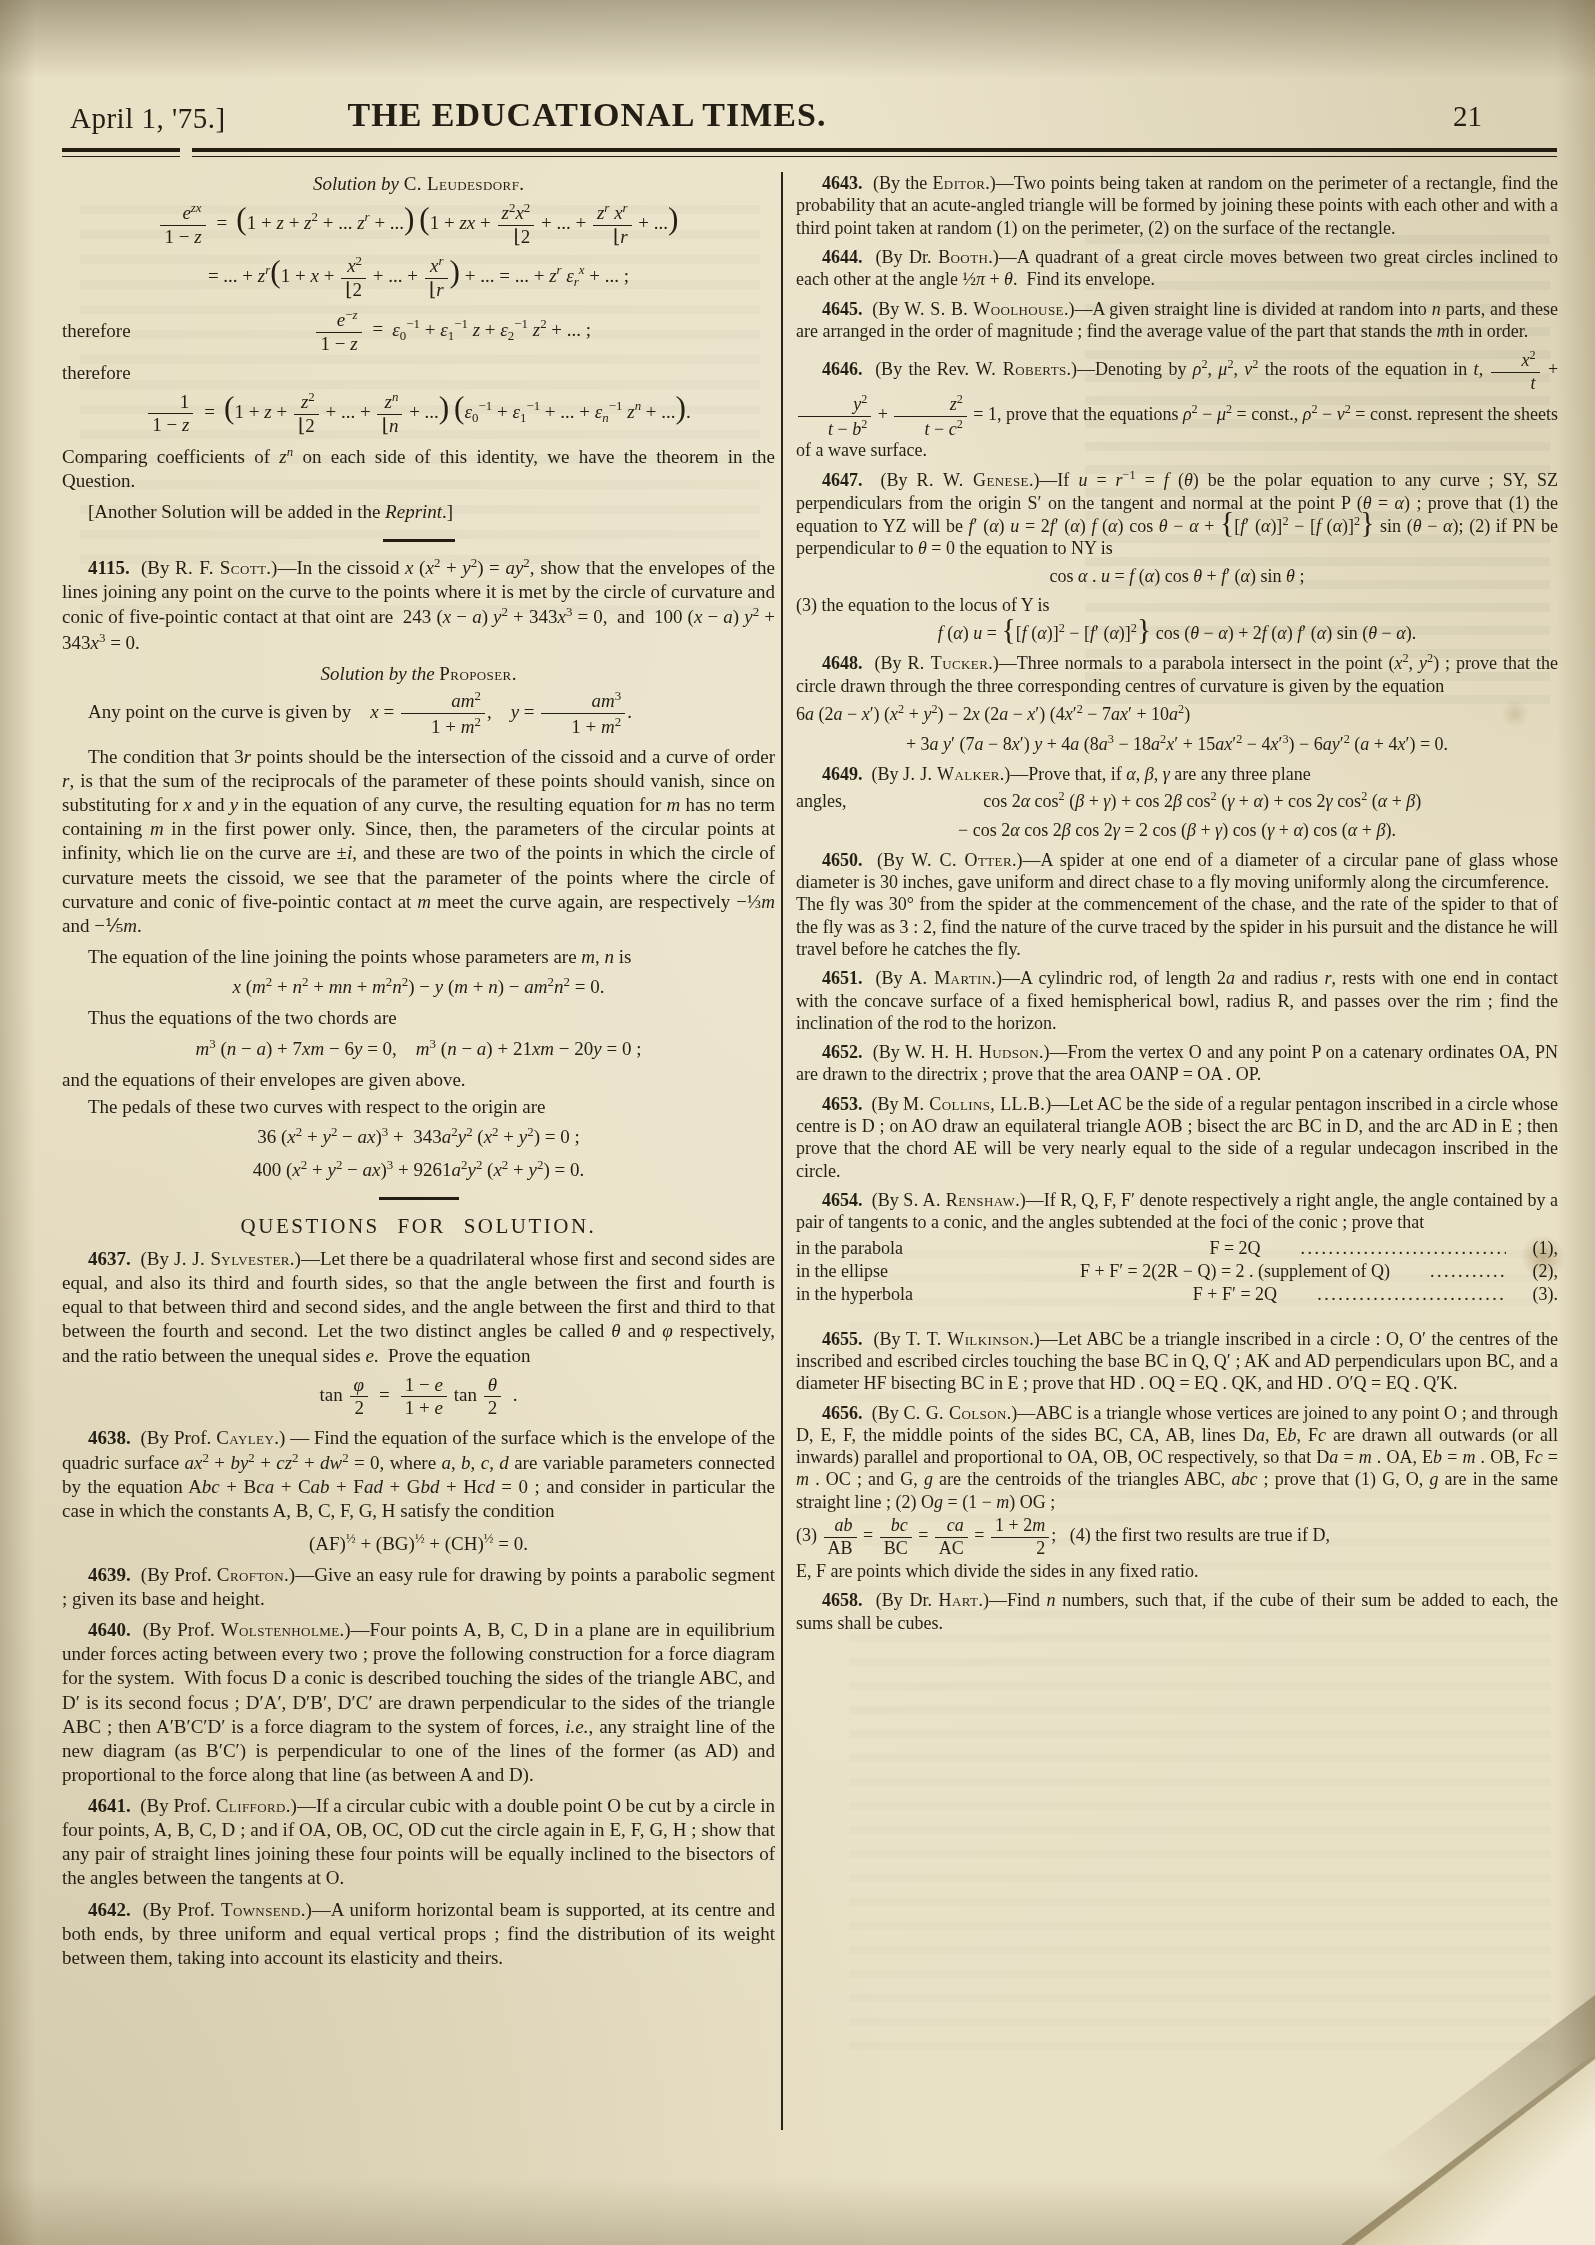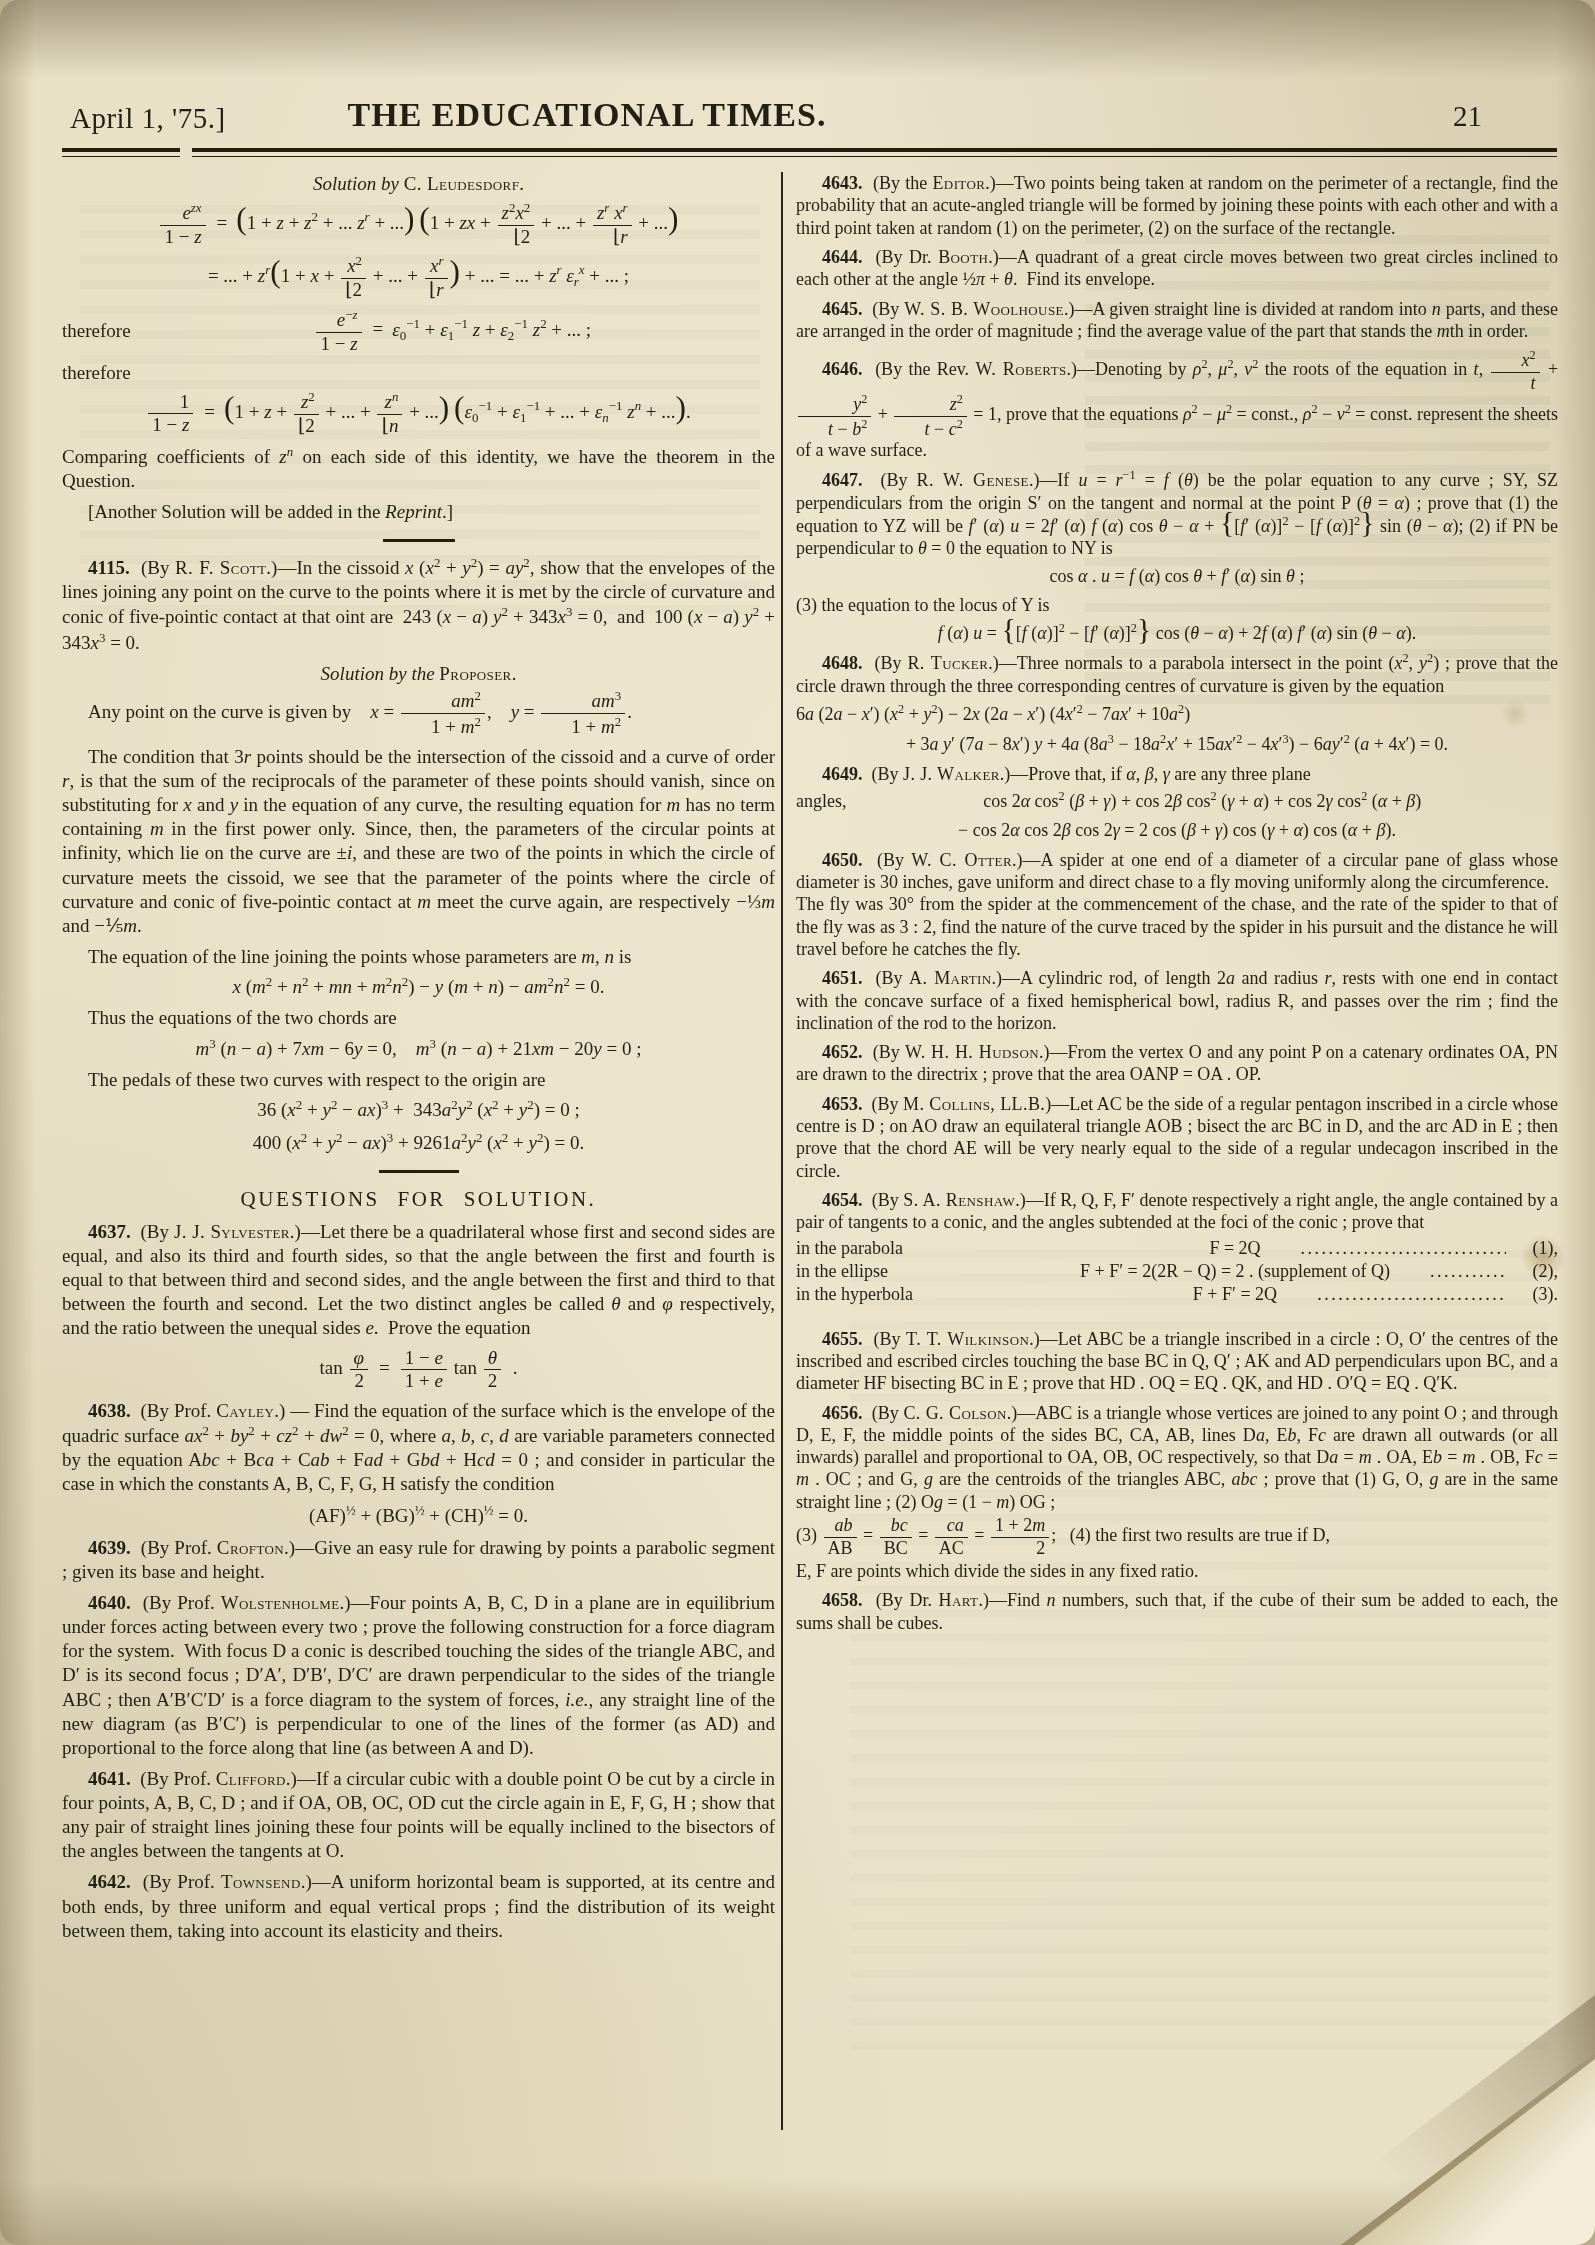--- a/index.html
+++ b/index.html
@@ -7,21 +7,20 @@
     position:relative; width:1595px; height:2245px; overflow:hidden;
     font-family:"Liberation Serif","DejaVu Serif",serif;
     color:#241f14;
     background:
       radial-gradient(ellipse at 50% 35%, rgba(255,255,255,.16), rgba(0,0,0,0) 65%),
       radial-gradient(ellipse at 0% 100%, rgba(110,90,50,.18), rgba(0,0,0,0) 40%),
       radial-gradient(ellipse at 100% 0%, rgba(110,90,50,.14), rgba(0,0,0,0) 35%),
       linear-gradient(90deg, rgba(95,78,40,.28) 0, rgba(0,0,0,0) 2.2%, rgba(0,0,0,0) 97.5%, rgba(95,78,40,.22) 100%),
       linear-gradient(0deg, rgba(95,78,40,.25) 0, rgba(0,0,0,0) 3%, rgba(0,0,0,0) 96.5%, rgba(60,48,22,.38) 100%),
       #e9e1c6;
-    border-radius: 19px;
   }
   .ghost{position:absolute; pointer-events:none;}
   .g1{left:1085px; top:235px; width:465px; height:480px; background:repeating-linear-gradient(180deg, rgba(108,124,96,.075) 0 9px, rgba(0,0,0,0) 9px 23px);}
   .g2{left:80px; top:205px; width:680px; height:410px; background:repeating-linear-gradient(180deg, rgba(108,124,96,.05) 0 9px, rgba(0,0,0,0) 9px 25px);}
   .g3{left:850px; top:1250px; width:700px; height:800px; background:repeating-linear-gradient(180deg, rgba(108,124,96,.04) 0 8px, rgba(0,0,0,0) 8px 24px);}
   .stain1{position:absolute; left:1520px; top:1235px; width:46px; height:44px; border-radius:50%;
     background:radial-gradient(circle, rgba(120,88,30,.35), rgba(0,0,0,0) 70%);}
   .stain2{position:absolute; left:1500px; top:700px; width:30px; height:28px; border-radius:50%;
     background:radial-gradient(circle, rgba(120,88,30,.18), rgba(0,0,0,0) 70%);}
 
@@ -117,20 +116,21 @@
     <p>[Another Solution will be added in the <i>Reprint</i>.]</p>
     <div class="sep thin"></div>
     <p><span class="qhead">4115.</span>&nbsp; (By <span class="nm">R. F. Scott</span>.)—In the cissoid <i>x</i> (<i>x</i><sup>2</sup> + <i>y</i><sup>2</sup>) = <i>ay</i><sup>2</sup>, show that the envelopes of the lines joining any point on the curve to the points where it is met by the circle of curvature and conic of five-pointic contact at that oint are 243 (<i>x</i> − <i>a</i>) <i>y</i><sup>2</sup> + 343<i>x</i><sup>3</sup> = 0, and 100 (<i>x</i> − <i>a</i>) <i>y</i><sup>2</sup> + 343<i>x</i><sup>3</sup> = 0.</p>
     <p class="center tight"><i>Solution by the</i> <span class="nm">Proposer</span>.</p>
     <p>Any point on the curve is given by <i>x</i> = <span class="fr"><span class="fn"><i>am</i><sup>2</sup></span><span class="fd">1 + <i>m</i><sup>2</sup></span></span>, <i>y</i> = <span class="fr"><span class="fn"><i>am</i><sup>3</sup></span><span class="fd">1 + <i>m</i><sup>2</sup></span></span>.</p>
     <p>The condition that 3<i>r</i> points should be the intersection of the cissoid and a curve of order <i>r</i>, is that the sum of the reciprocals of the parameter of these points should vanish, since on substituting for <i>x</i> and <i>y</i> in the equation of any curve, the resulting equation for <i>m</i> has no term containing <i>m</i> in the first power only. Since, then, the parameters of the circular points at infinity, which lie on the curve are ±<i>i</i>, and these are two of the points in which the circle of curvature meets the cissoid, we see that the parameter of the points where the circle of curvature and conic of five-pointic contact at <i>m</i> meet the curve again, are respectively −⅓<i>m</i> and −⅕<i>m</i>.</p>
     <p class="tight">The equation of the line joining the points whose parameters are <i>m</i>, <i>n</i> is</p>
     <div class="eq"><i>x</i> (<i>m</i><sup>2</sup> + <i>n</i><sup>2</sup> + <i>mn</i> + <i>m</i><sup>2</sup><i>n</i><sup>2</sup>) − <i>y</i> (<i>m</i> + <i>n</i>) − <i>am</i><sup>2</sup><i>n</i><sup>2</sup> = 0.</div>
     <p class="tight">Thus the equations of the two chords are</p>
     <div class="eq"><i>m</i><sup>3</sup> (<i>n</i> − <i>a</i>) + 7<i>xm</i> − 6<i>y</i> = 0, <i>m</i><sup>3</sup> (<i>n</i> − <i>a</i>) + 21<i>xm</i> − 20<i>y</i> = 0 ;</div>
+    <p class="noind tight">and the equations of their envelopes are given above.</p>
     <p class="tight">The pedals of these two curves with respect to the origin are</p>
     <div class="eq">36 (<i>x</i><sup>2</sup> + <i>y</i><sup>2</sup> − <i>ax</i>)<sup>3</sup> + 343<i>a</i><sup>2</sup><i>y</i><sup>2</sup> (<i>x</i><sup>2</sup> + <i>y</i><sup>2</sup>) = 0 ;</div>
     <div class="eq">400 (<i>x</i><sup>2</sup> + <i>y</i><sup>2</sup> − <i>ax</i>)<sup>3</sup> + 9261<i>a</i><sup>2</sup><i>y</i><sup>2</sup> (<i>x</i><sup>2</sup> + <i>y</i><sup>2</sup>) = 0.</div>
     <div class="sep"></div>
     <p class="center qsol">QUESTIONS FOR SOLUTION.</p>
     <p><span class="qhead">4637.</span>&nbsp; (By <span class="nm">J. J. Sylvester</span>.)—Let there be a quadrilateral whose first and second sides are equal, and also its third and fourth sides, so that the angle between the first and fourth is equal to that between third and second sides, and the angle between the first and third to that between the fourth and second. Let the two distinct angles be called <i>θ</i> and <i>φ</i> respectively, and the ratio between the unequal sides <i>e</i>. Prove the equation</p>
     <div class="eq">tan <span class="fr"><span class="fn"><i>φ</i></span><span class="fd">2</span></span><span class="rel">=</span><span class="fr"><span class="fn">1 − <i>e</i></span><span class="fd">1 + <i>e</i></span></span> tan <span class="fr"><span class="fn"><i>θ</i></span><span class="fd">2</span></span> .</div>
     <p><span class="qhead">4638.</span>&nbsp; (By Prof. <span class="nm">Cayley</span>.) — Find the equation of the surface which is the envelope of the quadric surface <i>ax</i><sup>2</sup> + <i>by</i><sup>2</sup> + <i>cz</i><sup>2</sup> + <i>dw</i><sup>2</sup> = 0, where <i>a</i>, <i>b</i>, <i>c</i>, <i>d</i> are variable parameters connected by the equation A<i>bc</i> + B<i>ca</i> + C<i>ab</i> + F<i>ad</i> + G<i>bd</i> + H<i>cd</i> = 0 ; and consider in particular the case in which the constants A, B, C, F, G, H satisfy the condition</p>
     <div class="eq">(AF)<sup>½</sup> + (BG)<sup>½</sup> + (CH)<sup>½</sup> = 0.</div>
     <p><span class="qhead">4639.</span>&nbsp; (By Prof. <span class="nm">Crofton</span>.)—Give an easy rule for drawing by points a parabolic segment ;  given its base and height.</p>

